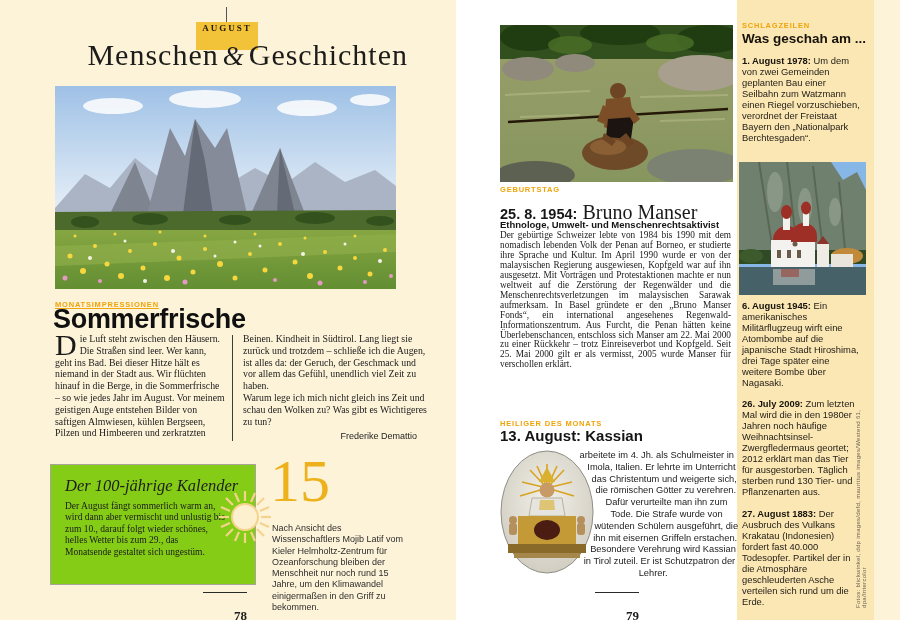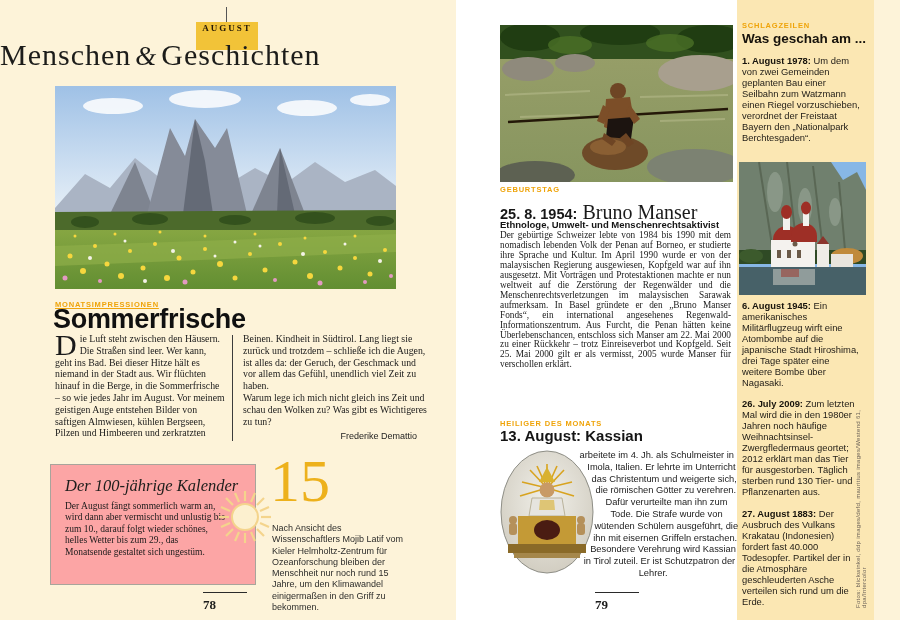--- a/index.html
+++ b/index.html
@@ -11,54 +11,54 @@
   .bg-left   { position:absolute; left:0;   top:0; width:456px; height:620px; background:#fdf3d9; }
   .bg-center { position:absolute; left:456px; top:0; width:281px; height:620px; background:#ffffff; }
   .bg-yellow { position:absolute; left:737px; top:0; width:137px; height:620px; background:#fbe7b3; }
   .bg-rightcream { position:absolute; left:874px; top:0; width:26px; height:620px; background:#fdf3d9; }
 
   
   .fold-mark { position:absolute; left:226px; top:7px; width:1px; height:15px; background:#555; }
   .month-tab { position:absolute; left:196px; top:22px; width:62px; height:28px; background:#f2c338;
                font-family:"Liberation Serif", serif; font-weight:bold; font-size:9px; letter-spacing:2px;
                color:#241806; text-align:center; line-height:13px; }
-  .page-title { position:absolute; left:0; top:38px; width:408px; text-align:left;
+  .page-title { position:absolute; left:0; top:38px; width:408px; text-align:right;
                 font-family:"Liberation Serif", serif; font-size:30px; color:#1c1c1a; letter-spacing:1px; }
   .page-title .amp { font-style:italic; font-size:27px; padding:0 4px; }
 
   .photo-alps { position:absolute; left:55px; top:86px; width:341px; height:203px; }
   .kicker { position:absolute; font-size:7.5px; font-weight:bold; letter-spacing:.8px; color:#efa40a; }
   .k1 { left:55px;  top:300px;text-decoration:underline; }
   .headline-sommer { position:absolute; left:53px; top:304px; font-size:27px; font-weight:bold;
                      color:#101010; letter-spacing:-.3px; }
   .col { position:absolute; top:333px; font-family:"Liberation Serif", serif; font-size:9.8px;
          line-height:11.8px; color:#1a1a1a; }
   .col1 { left:55px;  width:170px; }
   .col2 { left:243px; width:184px; }
   .colrule { position:absolute; left:232px; top:335px; width:1px; height:106px; background:#3c3c3c; }
   .dropcap { float:left; font-size:30px; line-height:23px; padding-right:3px; font-family:"Liberation Serif", serif; }
   .byline { text-align:right; font-family:"Liberation Sans", sans-serif; font-size:9px;
             color:#1d1d1d; margin-top:4px; padding-right:10px; }
 
-  .calendar-box { position:absolute; left:50px; top:464px; width:206px; height:121px; background:#fca5a5;
+  .calendar-box { position:absolute; left:50px; top:464px; width:206px; height:121px; background:#84cc16;
                   border:1px solid #a8a49b; padding:11px 14px 0 14px; }
   .calendar-title { font-family:"Liberation Serif", serif; font-style:italic; font-size:16.5px;
                     color:#1e1e1c; margin-bottom:5px; }
   .calendar-text  { font-family:"Liberation Serif", serif; font-size:9.5px; line-height:11.4px;
                     color:#1a1a1a; width:162px; }
   .sun-icon { position:absolute; left:217px; top:489px; width:56px; height:56px; }
 
   .big-number { position:absolute; left:270px; top:452px; font-family:"Liberation Serif", serif;
                 font-size:60px; line-height:58px; color:#edb11c; }
   .number-fact { position:absolute; left:272px; top:523px; width:136px; font-size:9px;
                  line-height:11.3px; color:#2d2d2b; }
 
-  .pagenum { position:absolute; top:592px; width:44px; border-top:1px solid #2a2a2a; text-align:left;
+  .pagenum { position:absolute; top:592px; width:44px; border-top:1px solid #2a2a2a; text-align:right;
              font-family:"Liberation Serif", serif; font-weight:bold; font-size:13px; color:#1c1c1c;
-             padding-top:4px; }
+             padding-top:15px; }
   .pn-left  { left:203px; }
   .pn-right { left:595px; }
 
   
   .photo-manser { position:absolute; left:500px; top:25px; width:233px; height:157px; }
   .k2 { left:500px; top:185px; }
   .bday-heading { position:absolute; left:500px; top:193px; white-space:nowrap;margin-top:8px; }
   .bday-date { font-weight:bold; font-size:14.5px; color:#161616; margin-right:5px; }
   .bday-name { font-family:"Liberation Serif", serif; font-size:20px; color:#1a1a1a; }
   .bday-sub  { position:absolute; left:500px; top:219px; font-weight:bold; font-size:9.5px; color:#151515; }

